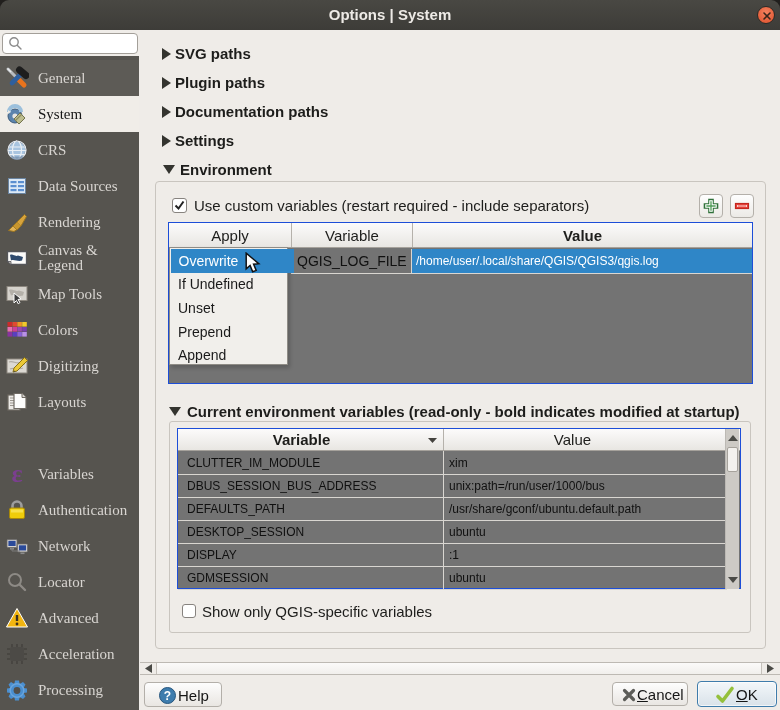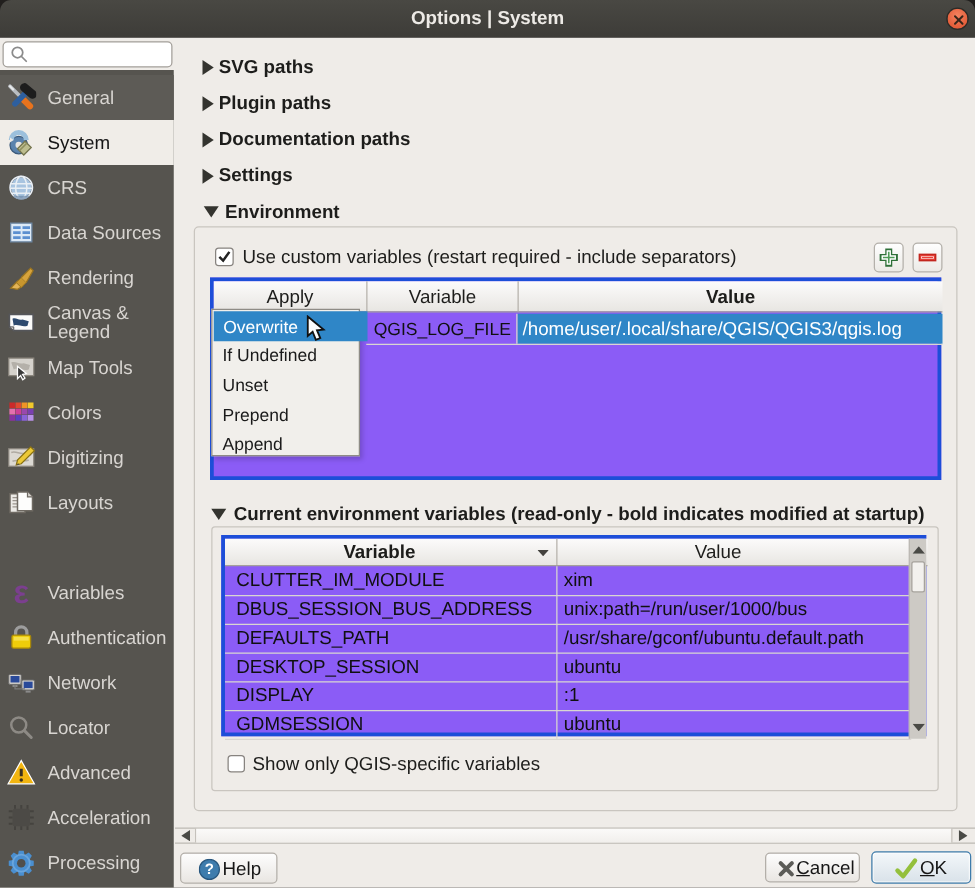--- a/index.html
+++ b/index.html
@@ -4,36 +4,36 @@
 html,body{margin:0;padding:0;}
 body{width:780px;height:710px;overflow:hidden;font-family:"Liberation Sans",sans-serif;background:#211f1d;}
 .win{position:absolute;left:0;top:0;width:780px;height:710px;}
 .winbody{position:absolute;left:0;top:30px;width:780px;height:680px;background:#efece8;}
 .titlebar{position:absolute;left:0;top:0;width:780px;height:30px;background:linear-gradient(#494843,#3d3c38);border-radius:9px 9px 0 0;}
 .title{position:absolute;left:0;top:0;width:100%;text-align:center;line-height:29px;font-size:15px;font-weight:700;color:#edeae6;border-radius:14px;}
 .closebtn{position:absolute;left:757px;top:6px;width:18px;height:18px;border-radius:50%;background:radial-gradient(circle at 50% 35%,#f3825f,#e55e3a 70%);border:1px solid #2c2b27;box-sizing:border-box;}
 .closebtn svg{position:absolute;left:2px;top:2px;}
 .sidebar{position:absolute;left:0;top:56px;width:139px;height:654px;background:#56544f;}
 .searchbox{position:absolute;left:2px;top:33px;width:134px;height:19px;background:#fff;border:1px solid #a39f99;border-radius:4px;}
-.item{position:absolute;left:0;width:139px;height:36px;color:#d8d5d1;font-size:15px;}
+.item{position:absolute;left:0;width:139px;height:36px;color:#d8d5d1;font-size:15px;font-family:Liberation Serif, serif;}
 .item .ic{position:absolute;left:5px;top:6px;width:24px;height:24px;}
 .item .tx{position:absolute;left:38px;top:0;width:100px;height:36px;display:flex;align-items:center;line-height:15px;}
 .item.sel{background:#f0ede8;color:#161616;}
 .item.first{background:#5d5b56;}
 .hdr{position:absolute;font-size:15px;font-weight:700;color:#1d1d1b;white-space:pre;}
 .tri-r{position:absolute;width:0;height:0;border-left:9px solid #34342f;border-top:6px solid transparent;border-bottom:6px solid transparent;}
 .tri-d{position:absolute;width:0;height:0;border-top:9px solid #34342f;border-left:6px solid transparent;border-right:6px solid transparent;}
 .groupbox{position:absolute;border:1px solid #c9c5bf;border-radius:4px;box-sizing:border-box;}
 .cb{position:absolute;width:15px;height:15px;background:#fff;border:1px solid #87837f;border-radius:3px;box-sizing:border-box;}
 .lbl{position:absolute;font-size:15px;color:#1d1d1b;white-space:pre;}
 .toolbtn{position:absolute;width:24px;height:24px;background:linear-gradient(#fefefe,#eceae6);border:1px solid #b4b0aa;border-radius:4px;box-sizing:border-box;}
-.tbl{position:absolute;background:#8b5cf6;border:3px solid #1d4ed8;box-sizing:border-box;}
+.tbl{position:absolute;background:#737373;border:1px solid #1d4ed8;box-sizing:border-box;}
 .thead{position:absolute;left:0;top:0;background:linear-gradient(#fcfbfb,#e8e6e2);border-bottom:1px solid #a5a19b;box-sizing:border-box;}
 .th{position:absolute;top:0;height:100%;display:flex;align-items:center;justify-content:center;font-size:15px;color:#1d1d1b;box-sizing:border-box;}
-.cell{position:absolute;font-size:15px;color:#101010;display:flex;align-items:center;box-sizing:border-box;}
+.cell{position:absolute;font-size:12px;color:#101010;display:flex;align-items:center;box-sizing:border-box;}
 .rowline{position:absolute;height:1px;background:#d9d6d1;}
 .colline{position:absolute;width:1px;background:#d9d6d1;}
 .btn{position:absolute;background:linear-gradient(#fdfdfd,#e9e6e2);border:1px solid #b3afa9;border-radius:4px;box-sizing:border-box;font-size:15px;color:#161616;}
 </style></head>
 <body>
 <div class="win">
   <div class="winbody"></div>
   <div class="titlebar">
     <div class="title">Options | System</div>
     <div class="closebtn">

